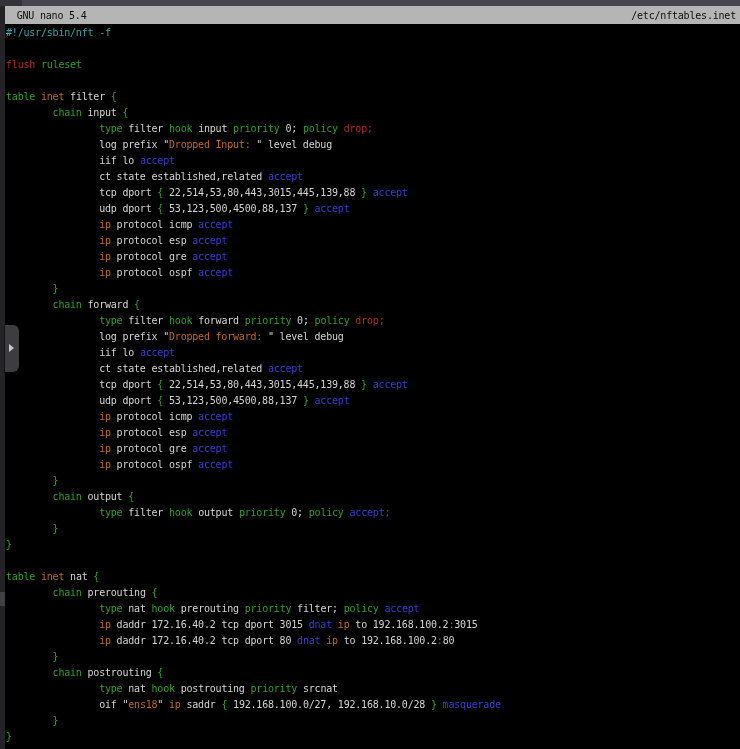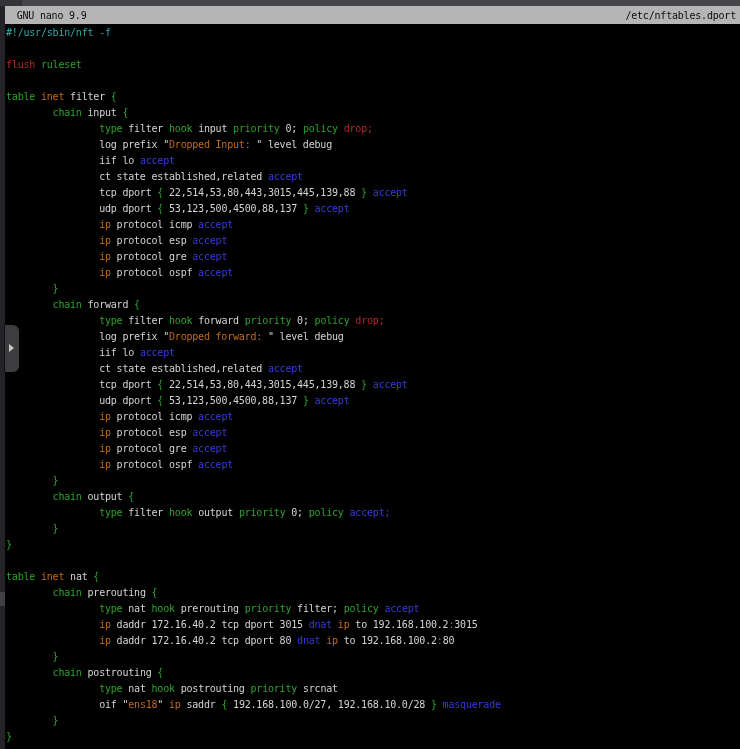--- a/index.html
+++ b/index.html
@@ -25,22 +25,22 @@
 <body>
 
 <div class="top-strip">
   <div class="top-strip-dark"></div>
 </div>
 
 <div class="side-strip"></div>
 <div class="scroll-notch"></div>
 
 <div class="titlebar">
-  <span>  GNU nano 9.9</span>
-  <span>/etc/nftables.dport</span>
+  <span>  GNU nano 5.4</span>
+  <span>/etc/nftables.inet</span>
 </div>
 
 <div class="screen">
   <div class="code"><div class="code-line"><span style="color: var(--cyan);">#!/usr/sbin/nft -f</span></div><div class="code-line"></div><div class="code-line"><span style="color: var(--red);">flush</span><span style="color: var(--fg);"> </span><span style="color: var(--green);">ruleset</span></div><div class="code-line"></div><div class="code-line"><span style="color: var(--green);">table</span><span style="color: var(--fg);"> </span><span style="color: var(--orange);">inet</span><span style="color: var(--fg);"> filter </span><span style="color: var(--green);">{</span></div><div class="code-line"><span style="color: var(--fg);">        </span><span style="color: var(--green);">chain</span><span style="color: var(--fg);"> input </span><span style="color: var(--green);">{</span></div><div class="code-line"><span style="color: var(--fg);">                </span><span style="color: var(--green);">type</span><span style="color: var(--fg);"> filter </span><span style="color: var(--green);">hook</span><span style="color: var(--fg);"> input </span><span style="color: var(--green);">priority</span><span style="color: var(--fg);"> 0; </span><span style="color: var(--green);">policy</span><span style="color: var(--fg);"> </span><span style="color: var(--red);">drop;</span></div><div class="code-line"><span style="color: var(--fg);">                log prefix "</span><span style="color: var(--orange);">Dropped Input: </span><span style="color: var(--fg);">" level debug</span></div><div class="code-line"><span style="color: var(--fg);">                iif lo </span><span style="color: var(--blue);">accept</span></div><div class="code-line"><span style="color: var(--fg);">                ct state established,related </span><span style="color: var(--blue);">accept</span></div><div class="code-line"><span style="color: var(--fg);">                tcp dport </span><span style="color: var(--green);">{</span><span style="color: var(--fg);"> 22,514,53,80,443,3015,445,139,88 </span><span style="color: var(--green);">}</span><span style="color: var(--fg);"> </span><span style="color: var(--blue);">accept</span></div><div class="code-line"><span style="color: var(--fg);">                udp dport </span><span style="color: var(--green);">{</span><span style="color: var(--fg);"> 53,123,500,4500,88,137 </span><span style="color: var(--green);">}</span><span style="color: var(--fg);"> </span><span style="color: var(--blue);">accept</span></div><div class="code-line"><span style="color: var(--fg);">                </span><span style="color: var(--orange);">ip</span><span style="color: var(--fg);"> protocol icmp </span><span style="color: var(--blue);">accept</span></div><div class="code-line"><span style="color: var(--fg);">                </span><span style="color: var(--orange);">ip</span><span style="color: var(--fg);"> protocol esp </span><span style="color: var(--blue);">accept</span></div><div class="code-line"><span style="color: var(--fg);">                </span><span style="color: var(--orange);">ip</span><span style="color: var(--fg);"> protocol gre </span><span style="color: var(--blue);">accept</span></div><div class="code-line"><span style="color: var(--fg);">                </span><span style="color: var(--orange);">ip</span><span style="color: var(--fg);"> protocol ospf </span><span style="color: var(--blue);">accept</span></div><div class="code-line"><span style="color: var(--fg);">        </span><span style="color: var(--green);">}</span></div><div class="code-line"><span style="color: var(--fg);">        </span><span style="color: var(--green);">chain</span><span style="color: var(--fg);"> forward </span><span style="color: var(--green);">{</span></div><div class="code-line"><span style="color: var(--fg);">                </span><span style="color: var(--green);">type</span><span style="color: var(--fg);"> filter </span><span style="color: var(--green);">hook</span><span style="color: var(--fg);"> forward </span><span style="color: var(--green);">priority</span><span style="color: var(--fg);"> 0; </span><span style="color: var(--green);">policy</span><span style="color: var(--fg);"> </span><span style="color: var(--red);">drop;</span></div><div class="code-line"><span style="color: var(--fg);">                log prefix "</span><span style="color: var(--orange);">Dropped forward: </span><span style="color: var(--fg);">" level debug</span></div><div class="code-line"><span style="color: var(--fg);">                iif lo </span><span style="color: var(--blue);">accept</span></div><div class="code-line"><span style="color: var(--fg);">                ct state established,related </span><span style="color: var(--blue);">accept</span></div><div class="code-line"><span style="color: var(--fg);">                tcp dport </span><span style="color: var(--green);">{</span><span style="color: var(--fg);"> 22,514,53,80,443,3015,445,139,88 </span><span style="color: var(--green);">}</span><span style="color: var(--fg);"> </span><span style="color: var(--blue);">accept</span></div><div class="code-line"><span style="color: var(--fg);">                udp dport </span><span style="color: var(--green);">{</span><span style="color: var(--fg);"> 53,123,500,4500,88,137 </span><span style="color: var(--green);">}</span><span style="color: var(--fg);"> </span><span style="color: var(--blue);">accept</span></div><div class="code-line"><span style="color: var(--fg);">                </span><span style="color: var(--orange);">ip</span><span style="color: var(--fg);"> protocol icmp </span><span style="color: var(--blue);">accept</span></div><div class="code-line"><span style="color: var(--fg);">                </span><span style="color: var(--orange);">ip</span><span style="color: var(--fg);"> protocol esp </span><span style="color: var(--blue);">accept</span></div><div class="code-line"><span style="color: var(--fg);">                </span><span style="color: var(--orange);">ip</span><span style="color: var(--fg);"> protocol gre </span><span style="color: var(--blue);">accept</span></div><div class="code-line"><span style="color: var(--fg);">                </span><span style="color: var(--orange);">ip</span><span style="color: var(--fg);"> protocol ospf </span><span style="color: var(--blue);">accept</span></div><div class="code-line"><span style="color: var(--fg);">        </span><span style="color: var(--green);">}</span></div><div class="code-line"><span style="color: var(--fg);">        </span><span style="color: var(--green);">chain</span><span style="color: var(--fg);"> output </span><span style="color: var(--green);">{</span></div><div class="code-line"><span style="color: var(--fg);">                </span><span style="color: var(--green);">type</span><span style="color: var(--fg);"> filter </span><span style="color: var(--green);">hook</span><span style="color: var(--fg);"> output </span><span style="color: var(--green);">priority</span><span style="color: var(--fg);"> 0; </span><span style="color: var(--green);">policy</span><span style="color: var(--fg);"> </span><span style="color: var(--blue);">accept;</span></div><div class="code-line"><span style="color: var(--fg);">        </span><span style="color: var(--green);">}</span></div><div class="code-line"><span style="color: var(--green);">}</span></div><div class="code-line"></div><div class="code-line"><span style="color: var(--green);">table</span><span style="color: var(--fg);"> </span><span style="color: var(--orange);">inet</span><span style="color: var(--fg);"> nat </span><span style="color: var(--green);">{</span></div><div class="code-line"><span style="color: var(--fg);">        </span><span style="color: var(--green);">chain</span><span style="color: var(--fg);"> prerouting </span><span style="color: var(--green);">{</span></div><div class="code-line"><span style="color: var(--fg);">                </span><span style="color: var(--green);">type</span><span style="color: var(--fg);"> nat </span><span style="color: var(--green);">hook</span><span style="color: var(--fg);"> prerouting </span><span style="color: var(--green);">priority</span><span style="color: var(--fg);"> filter; </span><span style="color: var(--green);">policy</span><span style="color: var(--fg);"> </span><span style="color: var(--blue);">accept</span></div><div class="code-line"><span style="color: var(--fg);">                </span><span style="color: var(--orange);">ip</span><span style="color: var(--fg);"> daddr 172.16.40.2 tcp dport 3015 </span><span style="color: var(--blue);">dnat</span><span style="color: var(--fg);"> </span><span style="color: var(--orange);">ip</span><span style="color: var(--fg);"> to 192.168.100.2</span><span style="color: var(--green);">:</span><span style="color: var(--fg);">3015</span></div><div class="code-line"><span style="color: var(--fg);">                </span><span style="color: var(--orange);">ip</span><span style="color: var(--fg);"> daddr 172.16.40.2 tcp dport 80 </span><span style="color: var(--blue);">dnat</span><span style="color: var(--fg);"> </span><span style="color: var(--orange);">ip</span><span style="color: var(--fg);"> to 192.168.100.2</span><span style="color: var(--green);">:</span><span style="color: var(--fg);">80</span></div><div class="code-line"><span style="color: var(--fg);">        </span><span style="color: var(--green);">}</span></div><div class="code-line"><span style="color: var(--fg);">        </span><span style="color: var(--green);">chain</span><span style="color: var(--fg);"> postrouting </span><span style="color: var(--green);">{</span></div><div class="code-line"><span style="color: var(--fg);">                </span><span style="color: var(--green);">type</span><span style="color: var(--fg);"> nat </span><span style="color: var(--green);">hook</span><span style="color: var(--fg);"> postrouting </span><span style="color: var(--green);">priority</span><span style="color: var(--fg);"> srcnat</span></div><div class="code-line"><span style="color: var(--fg);">                oif "</span><span style="color: var(--orange);">ens18</span><span style="color: var(--fg);">" </span><span style="color: var(--orange);">ip</span><span style="color: var(--fg);"> saddr </span><span style="color: var(--green);">{</span><span style="color: var(--fg);"> 192.168.100.0/27, 192.168.10.0/28 </span><span style="color: var(--green);">}</span><span style="color: var(--fg);"> </span><span style="color: var(--blue);">masquerade</span></div><div class="code-line"><span style="color: var(--fg);">        </span><span style="color: var(--green);">}</span></div><div class="code-line"><span style="color: var(--green);">}</span></div></div>
 </div>
 
 <div class="handle">
   <div class="tri"></div>
 </div>
 

